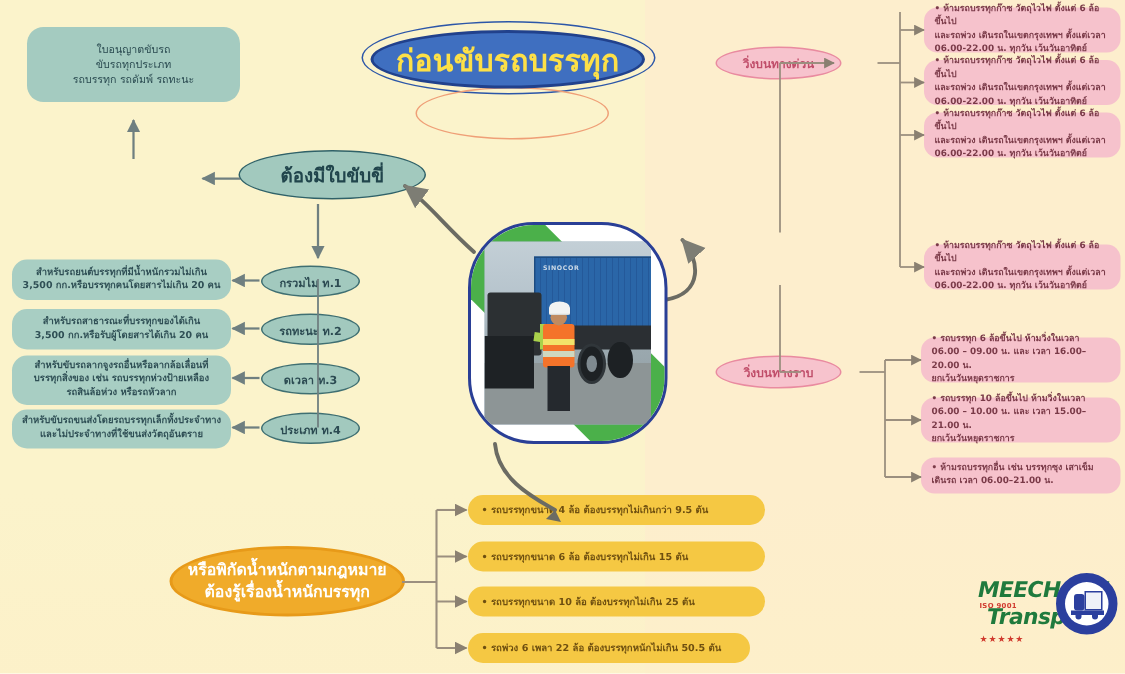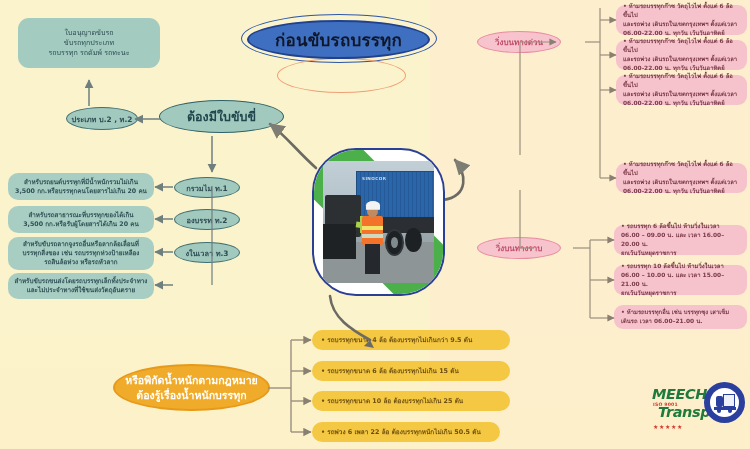--- a/index.html
+++ b/index.html
@@ -131,22 +131,22 @@
 
   
   .title-blue {
     position: absolute;
     left: 247px; top: 20px;
     width: 183px; height: 39px;
     background: #3f6fc0;
     border: 2.2px solid #21418c;
     border-radius: 50%;
     display: flex; align-items: center; justify-content: center;
-    color: #0f172a;
-    font-size: 17px;
+    color: #fde047;
+    font-size: 20px;
     font-weight: 800;
     letter-spacing: .2px;
     z-index: 14;
   }
   .title-blue-outline {
     position: absolute;
     left: 241px; top: 14px;
     width: 196px; height: 49px;
     border: 1.8px solid #2c56a8;
     border-radius: 50%;
@@ -339,37 +339,37 @@
   </svg>
 
   <div class="title-blue-outline"></div>
   <div class="title-blue">ก่อนขับรถบรรทุก</div>
   <div class="title-orange-outline"></div>
 
   <div class="box box-teal-top txt-wrap" style="left:18px; top:18px; width:142px; height:50px;">ใบอนุญาตขับรถ
 ขับรถทุกประเภท
 รถบรรทุก รถดัมพ์ รถทะนะ</div>
 
-  <div class="pill pill-teal" style="left:66px; top:107px; width:72px; height:23px;">ประเภท บ.2 , ท.2</div>
 
   <div class="pill pill-teal-lg" style="left:159px; top:100px; width:125px; height:33px;">ต้องมีใบขับขี่</div>
 
   <div class="box box-teal txt-wrap" style="left:8px; top:173px; width:146px; height:27px;">สำหรับรถยนต์บรรทุกที่มีน้ำหนักรวมไม่เกิน
 3,500 กก.หรือบรรทุกคนโดยสารไม่เกิน 20 คน</div>
   <div class="box box-teal txt-wrap" style="left:8px; top:206px; width:146px; height:27px;">สำหรับรถสาธารณะที่บรรทุกของได้เกิน
 3,500 กก.หรือรับผู้โดยสารได้เกิน 20 คน</div>
   <div class="box box-teal txt-wrap" style="left:8px; top:237px; width:146px; height:33px;">สำหรับขับรถลากจูงรถอื่นหรือลากล้อเลื่อนที่
 บรรทุกสิ่งของ เช่น รถบรรทุกห่วงป้ายเหลือง
 รถสินล้อห่วง หรือรถหัวลาก</div>
   <div class="box box-teal txt-wrap" style="left:8px; top:273px; width:146px; height:26px;">สำหรับขับรถขนส่งโดยรถบรรทุกเล็กทั้งประจำทาง
 และไม่ประจำทางที่ใช้ขนส่งวัตถุอันตราย</div>
 
   <div class="pill pill-teal" style="left:174px; top:177px; width:66px; height:21px;">กรวมไม ท.1</div>
-  <div class="pill pill-teal" style="left:174px; top:209px; width:66px; height:21px;">องบรรท ท.2</div>
-  <div class="pill pill-teal" style="left:174px; top:242px; width:66px; height:21px;">งในเวลา ท.3</div>
+  <div class="pill pill-teal" style="left:174px; top:209px; width:66px; height:21px;">รถทะนะ ท.2</div>
+  <div class="pill pill-teal" style="left:174px; top:242px; width:66px; height:21px;">ดเวลา ท.3</div>
+  <div class="pill pill-teal" style="left:174px; top:275px; width:66px; height:21px;">ประเภท ท.4</div>
 
   <div class="photo-wrap">
     <div class="photo-green-a"></div>
     <div class="photo-green-b"></div>
     <div class="photo-inner">
       <div class="ph-sky"></div>
       <div class="ph-ground"></div>
       <div class="ph-container">
         <div class="ph-container-lines"></div>
         <div class="ph-container-txt">SINOCOR</div>

